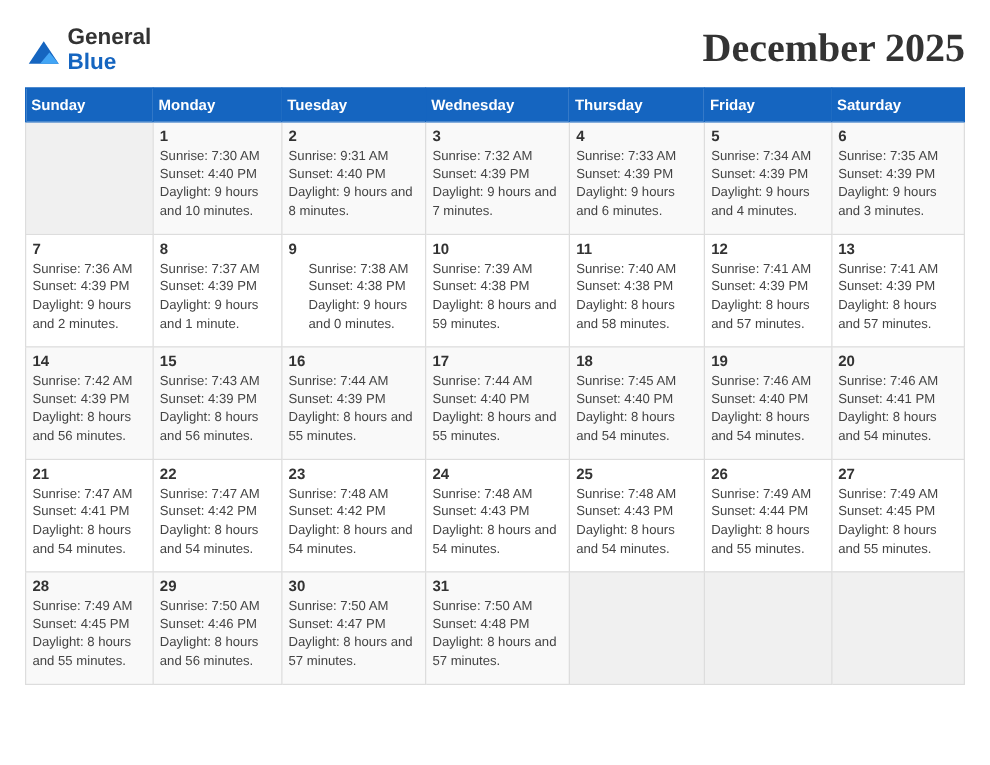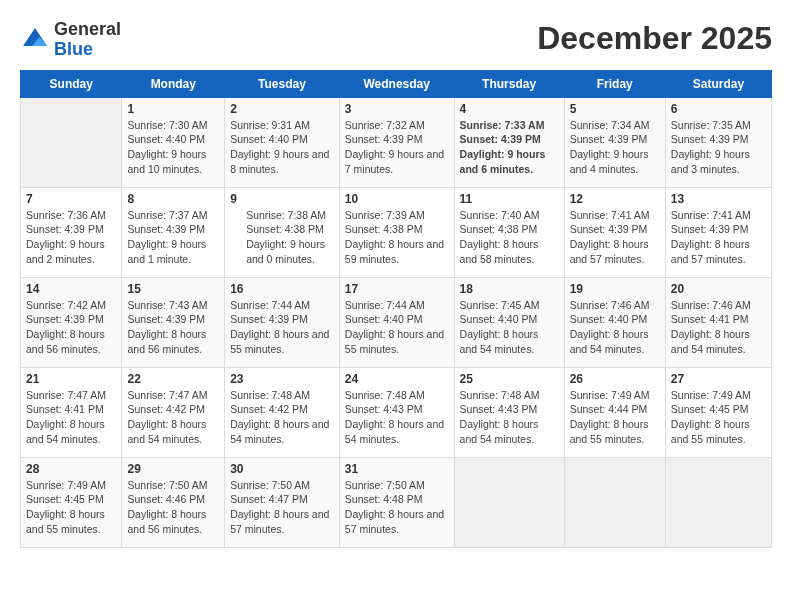--- a/index.html
+++ b/index.html
@@ -11,36 +11,37 @@
       padding: 20px;
     }
     .header {
       display: flex;
       justify-content: space-between;
       align-items: flex-start;
       margin-bottom: 10px;
     }
     .logo {
       display: flex;
-      align-items: center;
+      align-items: flex-end;
       gap: 4px;
     }
     .logo-text {
       font-size: 18px;
       font-weight: bold;
       line-height: 1.1;
     }
     .logo-text .general { color: #333; }
     .logo-text .blue { color: #1565c0; }
     .logo-icon {
       width: 30px;
       height: 30px;
     }
     .title-block {
       text-align: left;
+      font-family: Liberation Serif, serif;
     }
     .month-year {
       font-size: 32px;
       font-weight: bold;
       color: #333;
     }
     .location {
       font-size: 16px;
       color: #555;
     }
@@ -48,21 +49,21 @@
       width: 100%;
       border-collapse: collapse;
       font-size: 11px;
     }
     thead tr {
       background-color: #1565c0;
       color: #fff;
     }
     thead th {
       padding: 6px 4px;
-      text-align: center;
+      text-align: left;
       font-size: 12px;
       font-weight: bold;
       border: 1px solid #1565c0;
     }
     tbody tr {
       vertical-align: top;
     }
     tbody tr:nth-child(odd) {
       background-color: #f9f9f9;
     }
@@ -137,21 +138,21 @@
 Daylight: 9 hours and 8 minutes.</div>
         </td>
         <td>
           <div class="day-number">3</div>
           <div class="day-info" style="white-space: pre-line;">Sunrise: 7:32 AM
 Sunset: 4:39 PM
 Daylight: 9 hours and 7 minutes.</div>
         </td>
         <td>
           <div class="day-number">4</div>
-          <div class="day-info" style="white-space: pre-line; font-weight: bold;">Sunrise: 7:33 AM
+          <div class="day-info" style="white-space: pre-line;">Sunrise: 7:33 AM
 Sunset: 4:39 PM
 Daylight: 9 hours and 6 minutes.</div>
         </td>
         <td>
           <div class="day-number">5</div>
           <div class="day-info" style="white-space: pre-line;">Sunrise: 7:34 AM
 Sunset: 4:39 PM
 Daylight: 9 hours and 4 minutes.</div>
         </td>
         <td>

